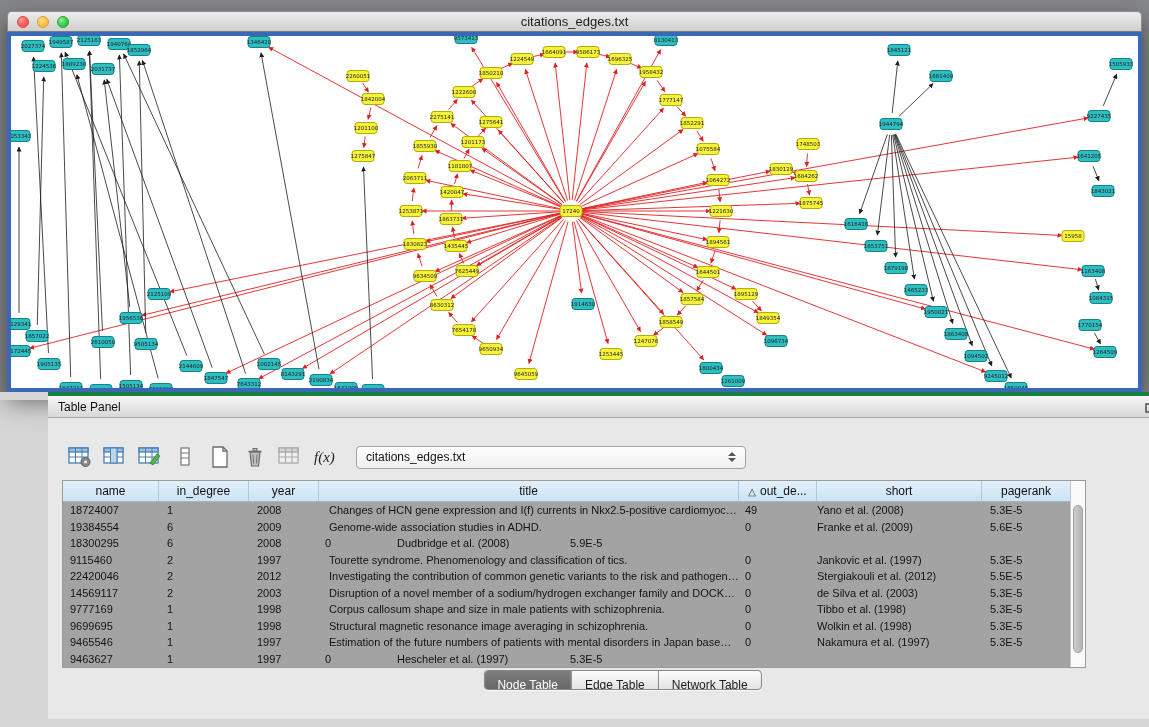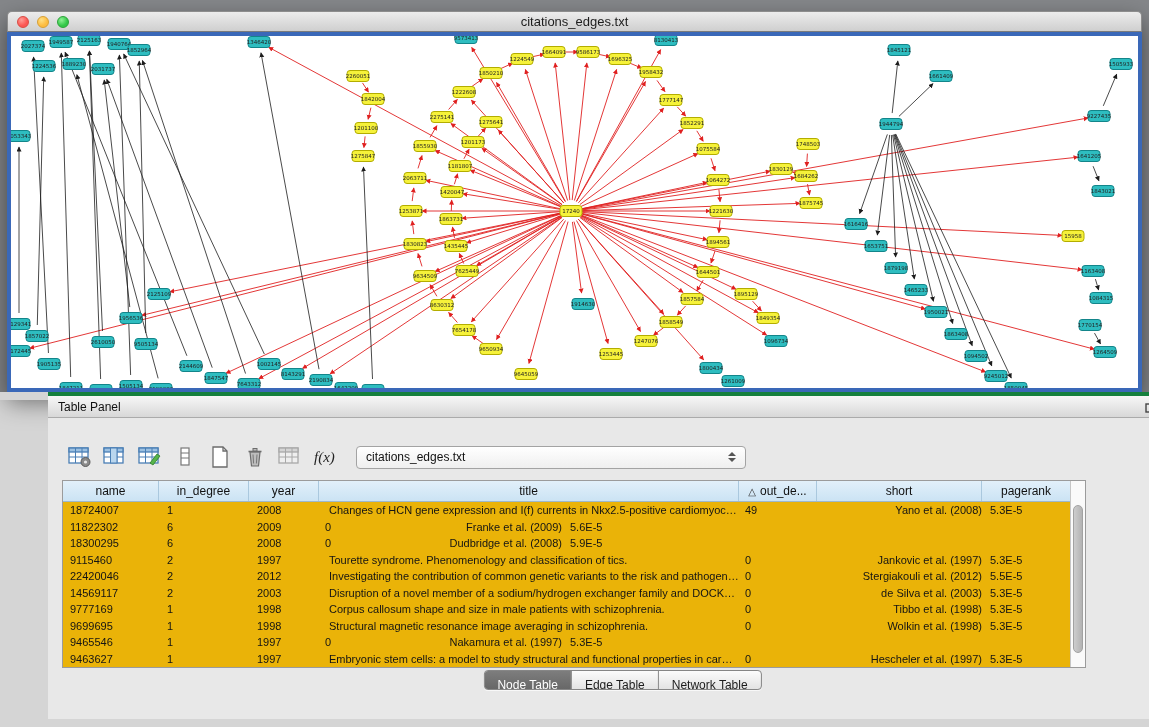--- a/index.html
+++ b/index.html
@@ -34,35 +34,35 @@
 
   .toolbar { height:78px; display:flex; align-items:center; padding-left:18px; }
   .tool { width:28px; height:26px; display:flex; align-items:center; justify-content:center; margin-right:7px; }
   .combo { margin-left:10px; width:390px; height:23px; background:linear-gradient(#ffffff,#efefef); border:1px solid #a3a3a3; border-radius:4px; display:flex; align-items:center; padding:0 9px; font-size:12px; color:#111; box-shadow:inset 0 1px 1px rgba(255,255,255,.8); }
   .combo .combo-label { flex:1; }
   .combo .arrows { display:flex; flex-direction:column; gap:2px; }
   .combo .arrows i { display:block; width:0; height:0; border-left:4px solid transparent; border-right:4px solid transparent; }
   .combo .arrows .up { border-bottom:4px solid #555; }
   .combo .arrows .dn { border-top:4px solid #555; }
 
-  .table { position:absolute; left:14px; top:84px; width:1024px; height:188px; background:#eab308; border:1px solid #9b9b9b; display:flex; }
+  .table { position:absolute; left:14px; top:84px; width:1024px; height:188px; background:#a3a3a3; border:1px solid #9b9b9b; display:flex; }
   .table-main { flex:1; display:flex; flex-direction:column; overflow:hidden; }
   .thead { display:flex; height:21px; background:linear-gradient(#e2f0fa,#cbe3f4); border-bottom:1px solid #9db8cb; flex:none; }
   .th { display:flex; align-items:center; justify-content:center; font-size:12px; color:#111; border-right:1px solid #aac8de; gap:4px; }
   .th:last-child { border-right:none; }
   .sort-glyph { font-size:10px; color:#333; }
   .tbody { flex:1; }
   .trow { display:flex; height:16.5px; align-items:center; font-size:11px; color:#141414; white-space:nowrap; }
   .cell { overflow:hidden; text-overflow:clip; }
   .c0 { width:96px; padding-left:7px; }
   .c1 { width:90px; padding-left:8px; }
   .c2 { width:70px; padding-left:8px; }
   .c3 { flex:1; padding-left:10px; }
   .c4 { width:78px; padding-left:6px; }
-  .c5 { width:165px; text-align:right; }
+  .c5 { width:165px; text-align:left; }
   .c6 { width:88px; padding-left:8px; }
   .th.c0,.th.c1,.th.c2,.th.c3,.th.c4,.th.c5,.th.c6 { padding:0; text-align:center; justify-content:center; }
 
   .vscroll { width:15px; border-left:1px solid #c6c6c6; background:#fafafa; position:relative; flex:none; }
   .vthumb { position:absolute; left:2px; top:24px; width:10px; height:148px; border-radius:6px; background:linear-gradient(90deg,#cdcdcd,#b3b3b3); border:1px solid #a2a2a2; }
 
   .tabs { position:absolute; left:50%; transform:translateX(-50%); top:274px; height:20px; display:flex; border:1px solid #868686; border-radius:4px; overflow:hidden; background:linear-gradient(#fcfcfc,#e3e3e3); box-shadow:0 1px 0 rgba(255,255,255,.7); }
   .tab { padding:14px 13px; display:flex; align-items:center; font-size:12px; color:#1c1c1c; border-right:1px solid #8a8a8a; }
   .tab:last-child { border-right:none; }
   .tab.selected { background:linear-gradient(#7d7d7d,#5c5c5c); color:#fff; }
@@ -771,23 +771,24 @@
           <div class="trow">
             <div class="cell c0">18724007</div>
             <div class="cell c1">1</div>
             <div class="cell c2">2008</div>
             <div class="cell c3">Changes of HCN gene expression and I(f) currents in Nkx2.5-positive cardiomyoc…</div>
             <div class="cell c4">49</div>
             <div class="cell c5">Yano et al. (2008)</div>
             <div class="cell c6">5.3E-5</div>
           </div>
           <div class="trow">
-            <div class="cell c0">11822302</div>
+            <div class="cell c0">19384554</div>
             <div class="cell c1">6</div>
             <div class="cell c2">2009</div>
+            <div class="cell c3">Genome-wide association studies in ADHD.</div>
             <div class="cell c4">0</div>
             <div class="cell c5">Franke et al. (2009)</div>
             <div class="cell c6">5.6E-5</div>
           </div>
           <div class="trow">
             <div class="cell c0">18300295</div>
             <div class="cell c1">6</div>
             <div class="cell c2">2008</div>
             <div class="cell c4">0</div>
             <div class="cell c5">Dudbridge et al. (2008)</div>
@@ -835,29 +836,29 @@
             <div class="cell c2">1998</div>
             <div class="cell c3">Structural magnetic resonance image averaging in schizophrenia.</div>
             <div class="cell c4">0</div>
             <div class="cell c5">Wolkin et al. (1998)</div>
             <div class="cell c6">5.3E-5</div>
           </div>
           <div class="trow">
             <div class="cell c0">9465546</div>
             <div class="cell c1">1</div>
             <div class="cell c2">1997</div>
+            <div class="cell c3">Estimation of the future numbers of patients with mental disorders in Japan base…</div>
             <div class="cell c4">0</div>
             <div class="cell c5">Nakamura et al. (1997)</div>
             <div class="cell c6">5.3E-5</div>
           </div>
           <div class="trow">
             <div class="cell c0">9463627</div>
             <div class="cell c1">1</div>
             <div class="cell c2">1997</div>
-            <div class="cell c3">Embryonic stem cells: a model to study structural and functional properties in car…</div>
             <div class="cell c4">0</div>
             <div class="cell c5">Hescheler et al. (1997)</div>
             <div class="cell c6">5.3E-5</div>
           </div>
         </div>
     </div>
     <div class="vscroll">
       <span class="vthumb"></span>
     </div>
   </div>

